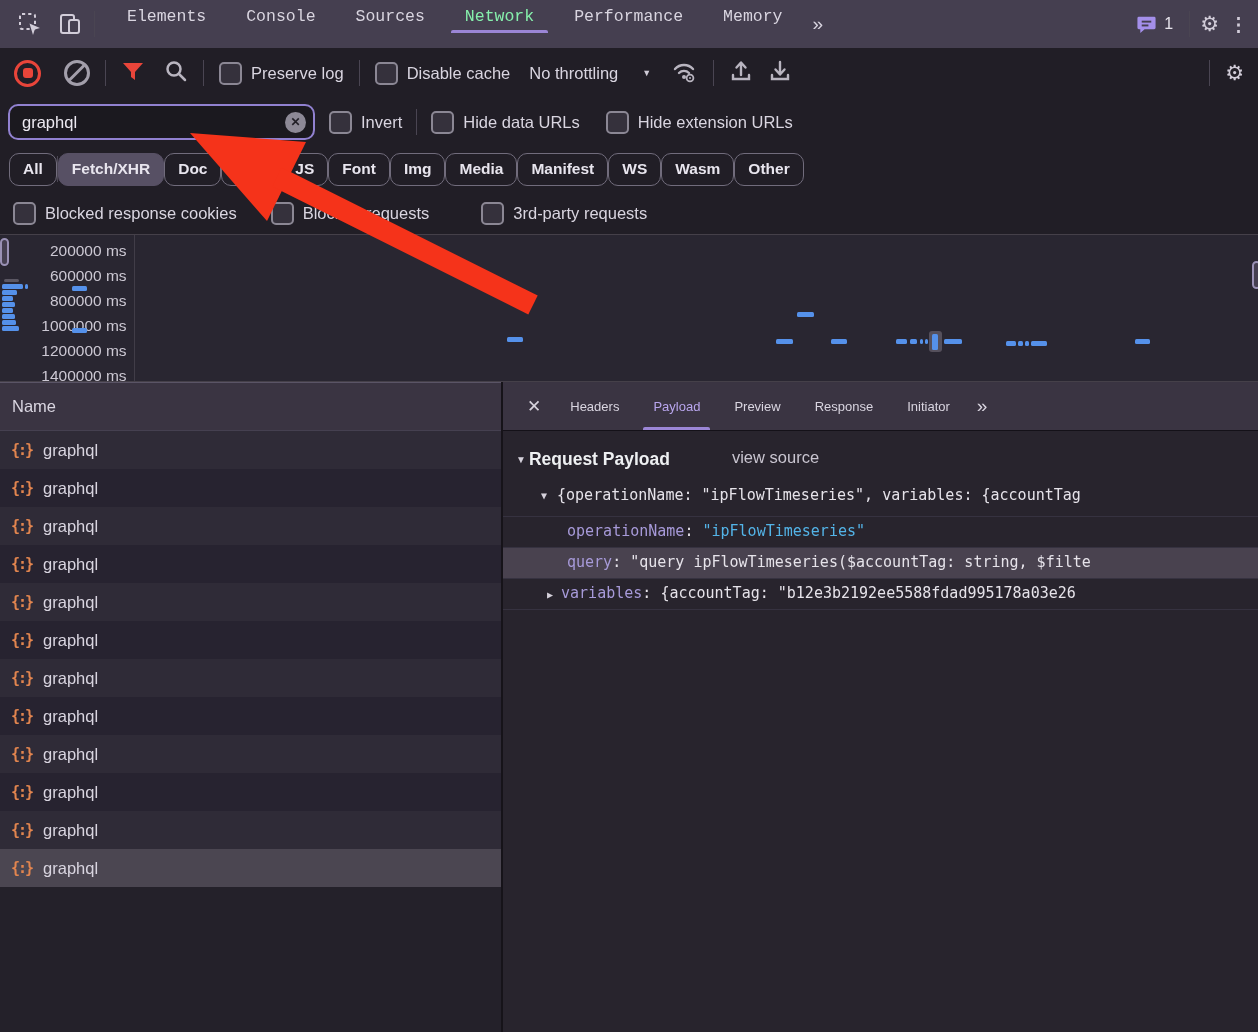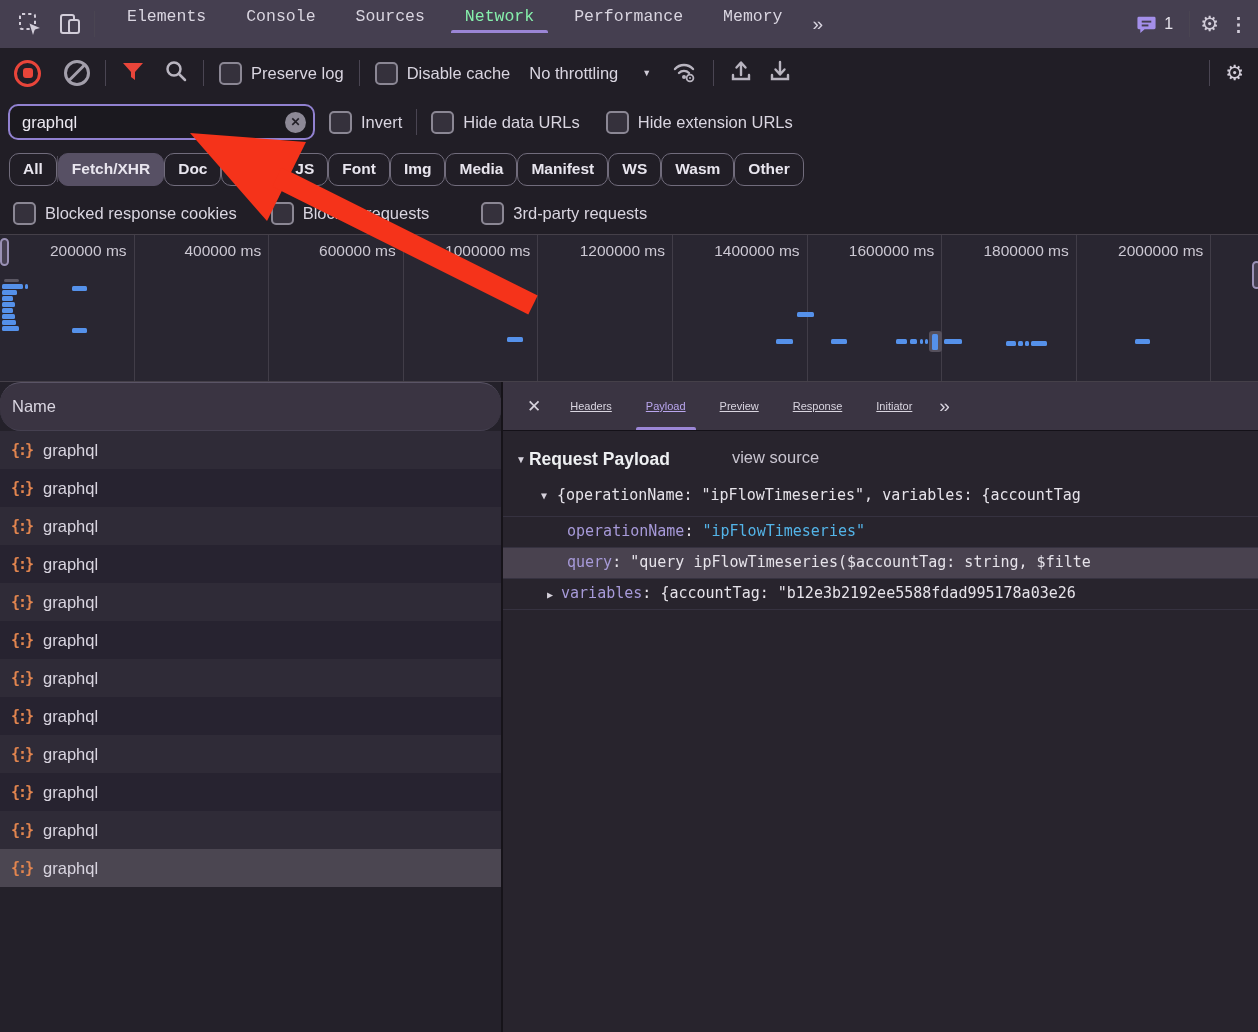--- a/index.html
+++ b/index.html
@@ -49,45 +49,45 @@
   .chips-row{height:46px;display:flex;align-items:center;padding:0 9px;gap:0;}
   .chip{height:31px;border:1.5px solid #716c7c;border-radius:10px;padding:0 13px;display:flex;align-items:center;
     font-size:15.5px;font-weight:600;color:#e8e5ee;white-space:nowrap;}
   .chip.active{background:#575064;border-color:#575064;}
 
   
   .opts-row{height:42px;display:flex;align-items:center;padding:0 13px;gap:16px;border-bottom:1px solid #454049;}
 
   
   .timeline{height:146px;position:relative;border-bottom:1px solid #454049;background:#292631;overflow:hidden;}
-  .tl-cells{position:absolute;inset:0;display:flex;}
+  .tl-cells{position:absolute;inset:0;display:flex;flex-direction:column;}
   .tl-cell{width:126.6px;flex:0 0 auto;border-right:1px solid #413d48;display:flex;justify-content:flex-end;
     padding:7px 7px 0 0;font-size:15.5px;color:#ccc8d3;white-space:nowrap;}
   .tl-bar{position:absolute;border-radius:1.5px;}
   .tl-handle{position:absolute;width:5px;height:24px;border:2px solid #9a91b5;border-radius:5px;background:#453f50;}
   .tl-handle.left{left:0;top:3px;}
   .tl-handle.right{right:-3px;top:26px;}
 
   
   .main{display:flex;height:652px;}
   .left-pane{width:501px;flex:0 0 auto;display:flex;flex-direction:column;border-right:2px solid #161319;background:#24212a;}
   .list-header{height:47px;background:#3a3442;border-top:1px solid #5a5466;border-bottom:1px solid #454050;
-    display:flex;align-items:center;padding:0 12px;font-size:16.5px;color:#d9d5e0;flex:0 0 auto;border-radius:21px;}
+    display:flex;align-items:center;padding:0 12px;font-size:16.5px;color:#d9d5e0;flex:0 0 auto;}
   .req-rows{flex:1;overflow:hidden;}
   .req-row{height:38px;display:flex;align-items:center;gap:11px;padding:0 11px;font-size:16.5px;color:#d9d5e0;}
   .req-row.even{background:#2f2b37;}
   .req-row.odd{background:#272330;}
   .req-row.selected{background:#4b4651;}
   .req-icon{font-family:"DejaVu Sans Mono",monospace;font-size:15px;font-weight:bold;letter-spacing:-2px;color:#e2854f;}
 
   .right-pane{flex:1;display:flex;flex-direction:column;overflow:hidden;background:#28242d;}
   .detail-tabs{height:48px;background:#3a3442;display:flex;align-items:center;padding:0 12px;flex:0 0 auto;
     border-bottom:1px solid #141118;}
   .close-btn{padding:0 12px;display:flex;align-items:center;}
-  .dtab{height:48px;display:flex;align-items:center;padding:0 17px;font-size:11px;position:relative;color:#d9d5e0;text-decoration:underline;}
+  .dtab{height:48px;display:flex;align-items:center;padding:0 17px;font-size:13px;position:relative;color:#d9d5e0;}
   .dtab.active{color:#b9a6ee;}
   .dtab.active::after{content:"";position:absolute;left:7px;right:7px;bottom:0;height:3px;background:#9b86d6;border-radius:2px 2px 0 0;}
 
   
   .payload{flex:1;font-family:"DejaVu Sans Mono",monospace;font-size:15px;color:#e6e3ea;overflow:hidden;}
   .payload-header{font-family:"Liberation Sans",sans-serif;display:flex;align-items:baseline;padding:17px 0 8px 13px;}
   .ph-title{font-weight:bold;font-size:17.5px;color:#eef0f2;display:flex;align-items:center;}
   .tri{font-size:10px;color:#d6d2dc;margin-right:3px;}
   .tri.row-tri{margin-right:10px;}
   .view-source{margin-left:62px;font-size:16.5px;color:#c9c5d0;}
@@ -257,24 +257,24 @@
       <span>3rd-party requests</span>
     </label>
   </div>
 
   <div class="timeline" id="timeline">
     <div class="tl-cells" id="tl-cells">
         <div class="tl-cell">
           <span>200000 ms</span>
         </div>
         <div class="tl-cell">
-          <span>400000 ms</span>
-        </div>
-        <div class="tl-cell">
           <span>600000 ms</span>
+        </div>
+        <div class="tl-cell">
+          <span>800000 ms</span>
         </div>
         <div class="tl-cell">
           <span>1000000 ms</span>
         </div>
         <div class="tl-cell">
           <span>1200000 ms</span>
         </div>
         <div class="tl-cell">
           <span>1400000 ms</span>
         </div>

